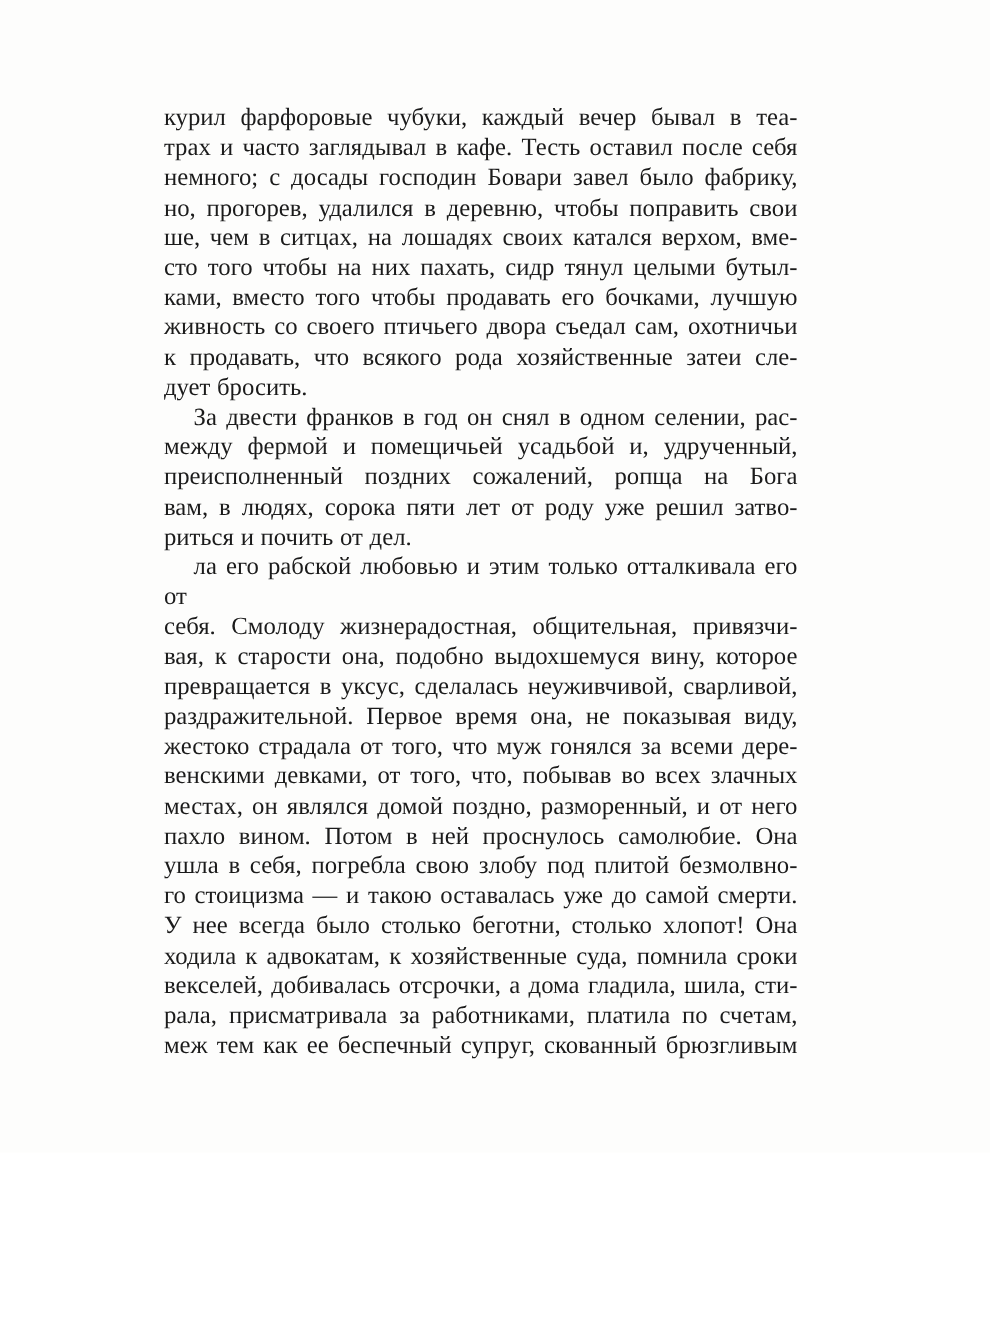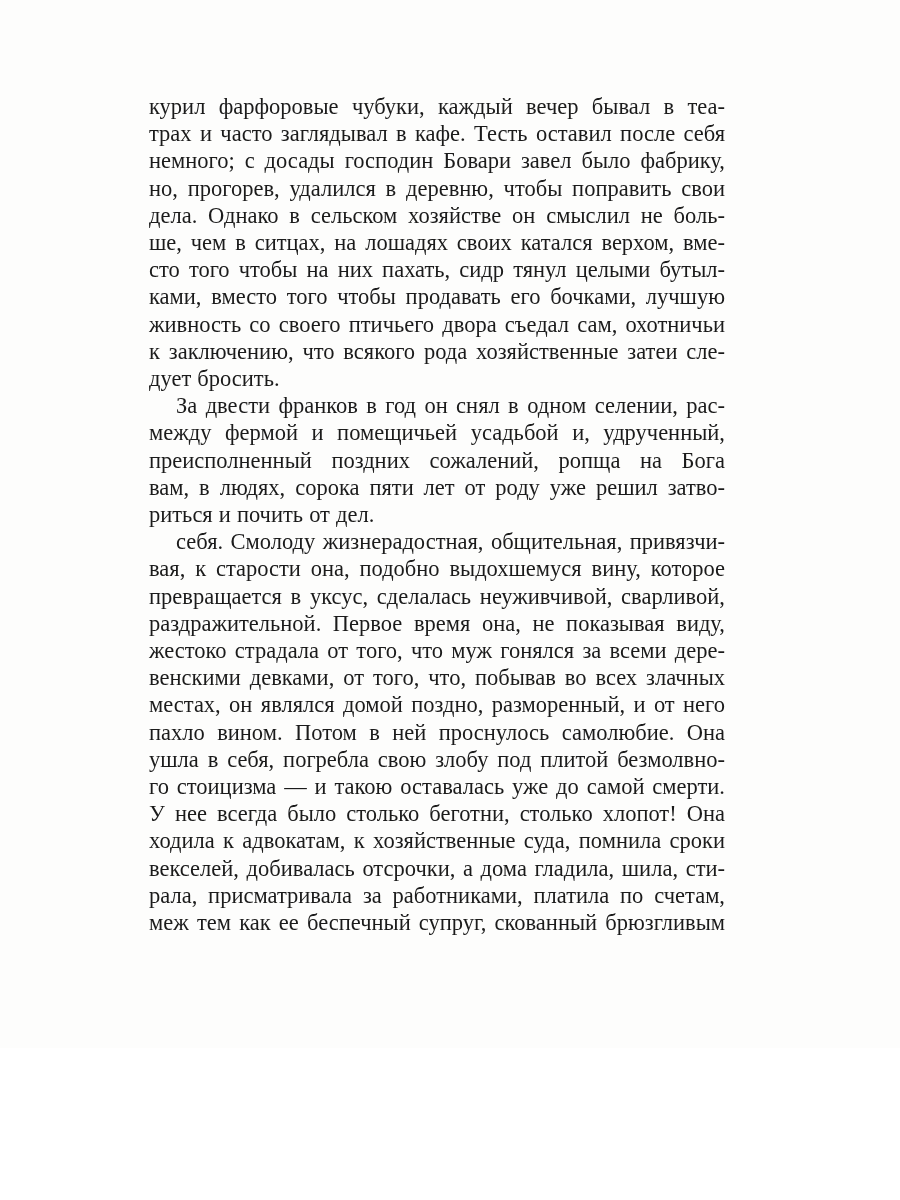--- a/index.html
+++ b/index.html
@@ -56,36 +56,36 @@
 </head>
 <body>
 
 <div class="book-page">
   <div class="text-block" id="text-block">
       <div class="para">
         <div class="line">курил фарфоровые чубуки, каждый вечер бывал в теа-</div>
         <div class="line">трах и часто заглядывал в кафе. Тесть оставил после себя</div>
         <div class="line">немного; с досады господин Бовари завел было фабрику,</div>
         <div class="line">но, прогорев, удалился в деревню, чтобы поправить свои</div>
-        <div class="line">дела. Однако в сельском хозяйстве он смыслил не боль-</div>
         <div class="line">ше, чем в ситцах, на лошадях своих катался верхом, вме-</div>
         <div class="line">сто того чтобы на них пахать, сидр тянул целыми бутыл-</div>
         <div class="line">ками, вместо того чтобы продавать его бочками, лучшую</div>
         <div class="line">живность со своего птичьего двора съедал сам, охотничьи</div>
-        <div class="line">к заключению, что всякого рода хозяйственные затеи сле-</div>
+        <div class="line">к продавать, что всякого рода хозяйственные затеи сле-</div>
         <div class="line para-end">дует бросить.</div>
       </div>
       <div class="para indent">
         <div class="line">За двести франков в год он снял в одном селении, рас-</div>
         <div class="line">между фермой и помещичьей усадьбой и, удрученный,</div>
         <div class="line">преисполненный поздних сожалений, ропща на Бога</div>
         <div class="line">вам, в людях, сорока пяти лет от роду уже решил затво-</div>
         <div class="line para-end">риться и почить от дел.</div>
       </div>
       <div class="para indent">
+        <div class="line">ла его рабской любовью и этим только отталкивала его от</div>
         <div class="line">себя. Смолоду жизнерадостная, общительная, привязчи-</div>
         <div class="line">вая, к старости она, подобно выдохшемуся вину, которое</div>
         <div class="line">превращается в уксус, сделалась неуживчивой, сварливой,</div>
         <div class="line">раздражительной. Первое время она, не показывая виду,</div>
         <div class="line">жестоко страдала от того, что муж гонялся за всеми дере-</div>
         <div class="line">венскими девками, от того, что, побывав во всех злачных</div>
         <div class="line">местах, он являлся домой поздно, разморенный, и от него</div>
         <div class="line">пахло вином. Потом в ней проснулось самолюбие. Она</div>
         <div class="line">ушла в себя, погребла свою злобу под плитой безмолвно-</div>
         <div class="line">го стоицизма — и такою оставалась уже до самой смерти.</div>

